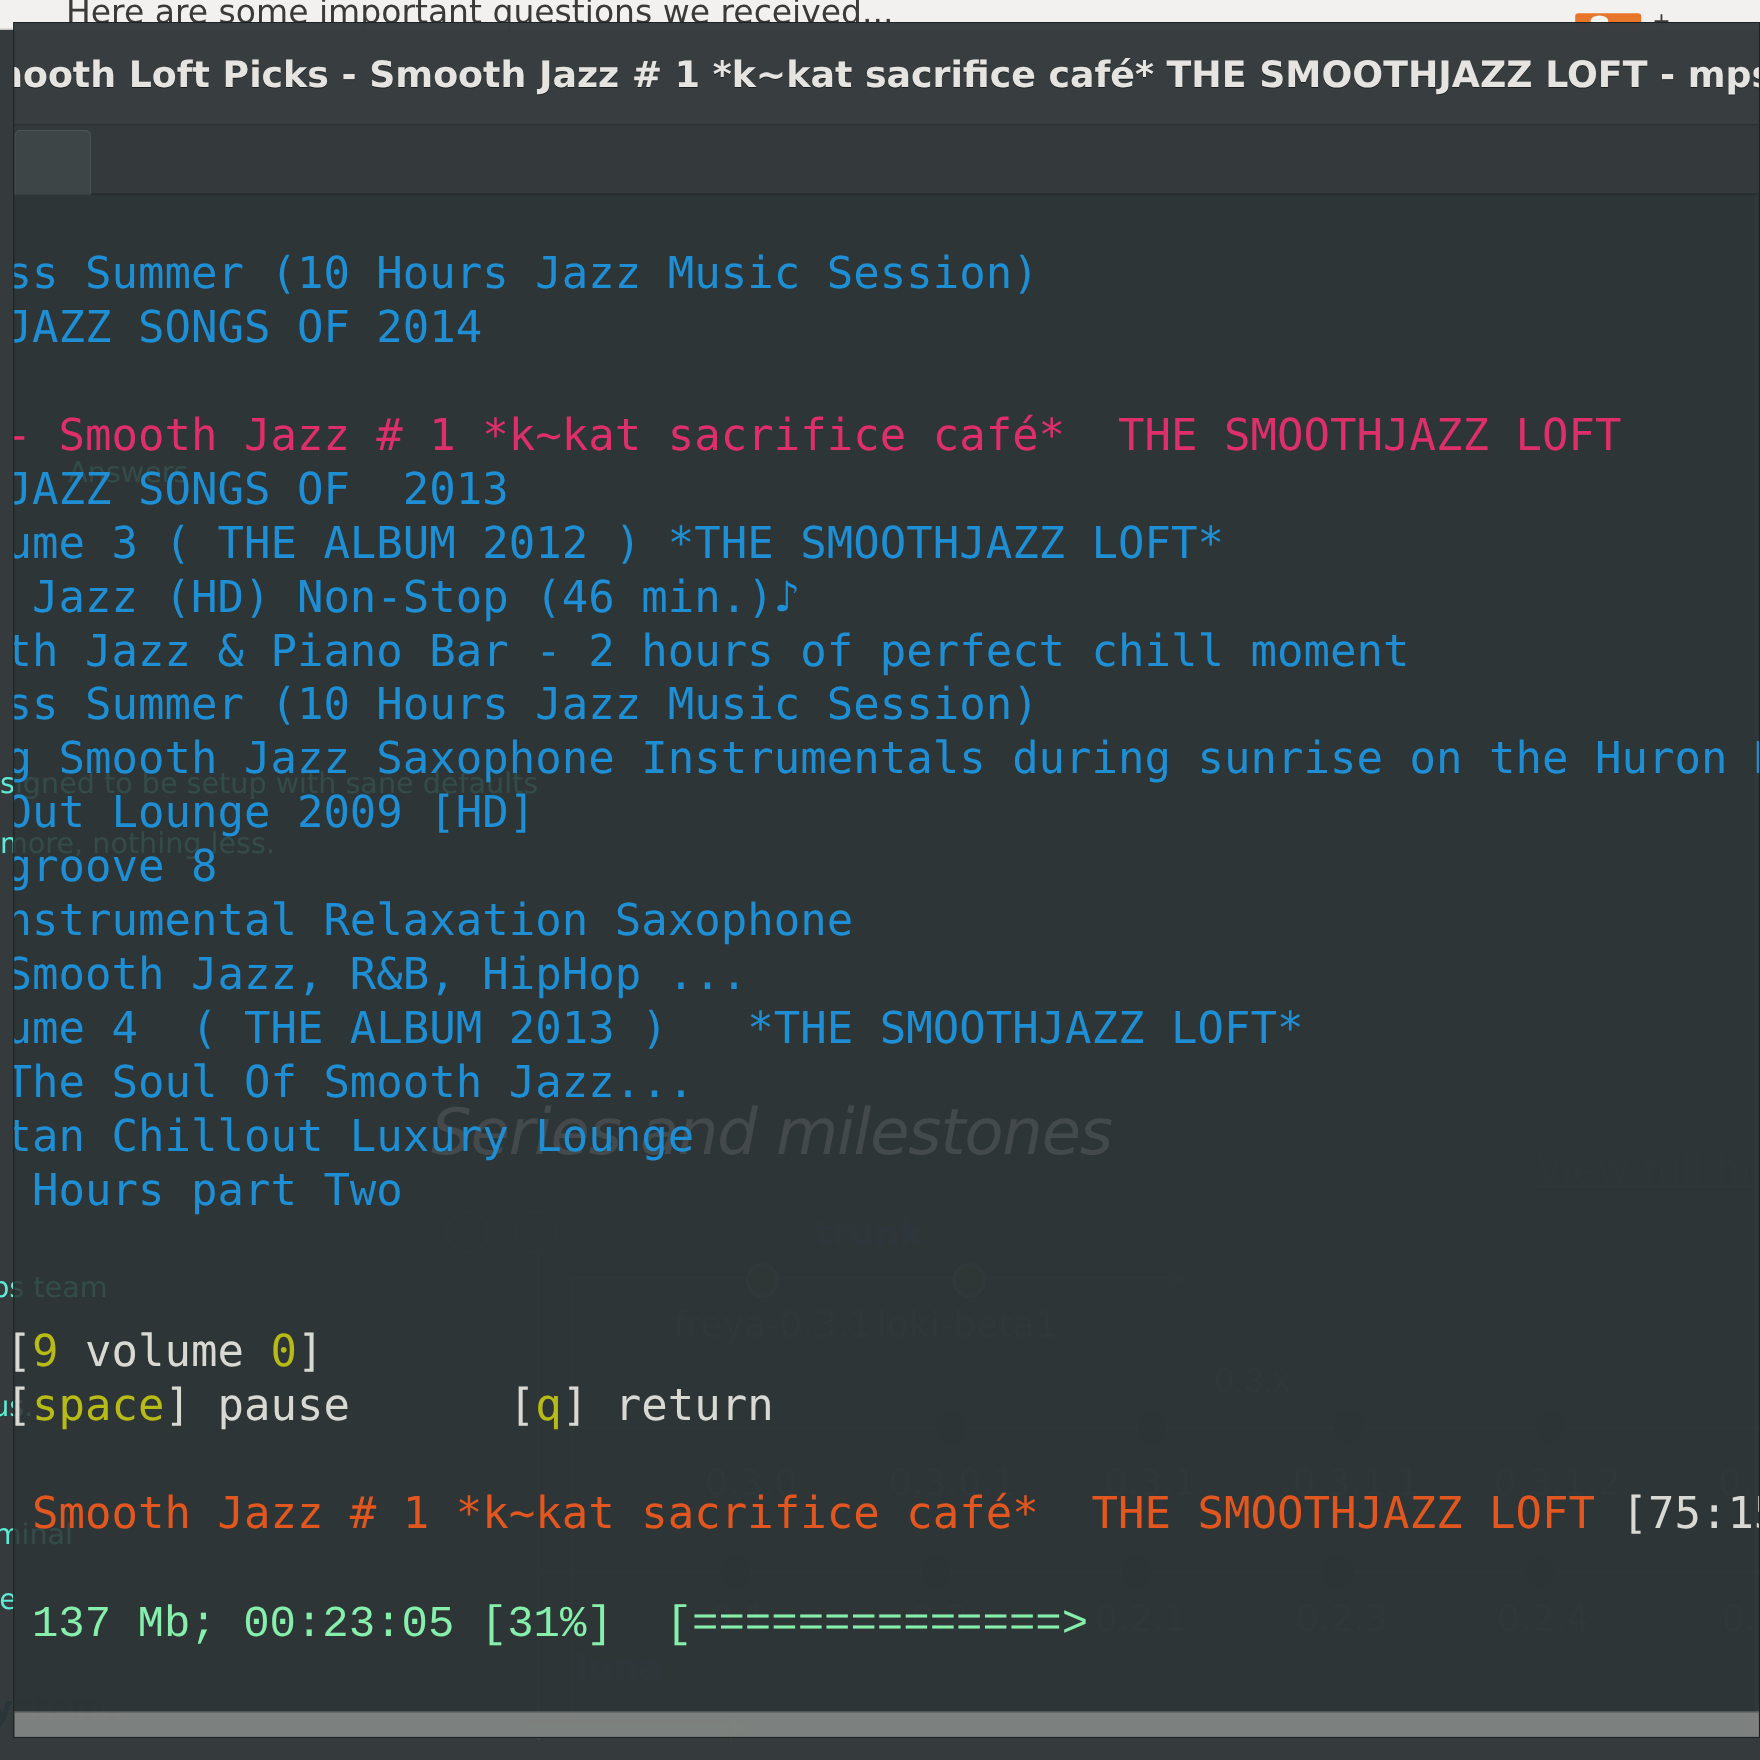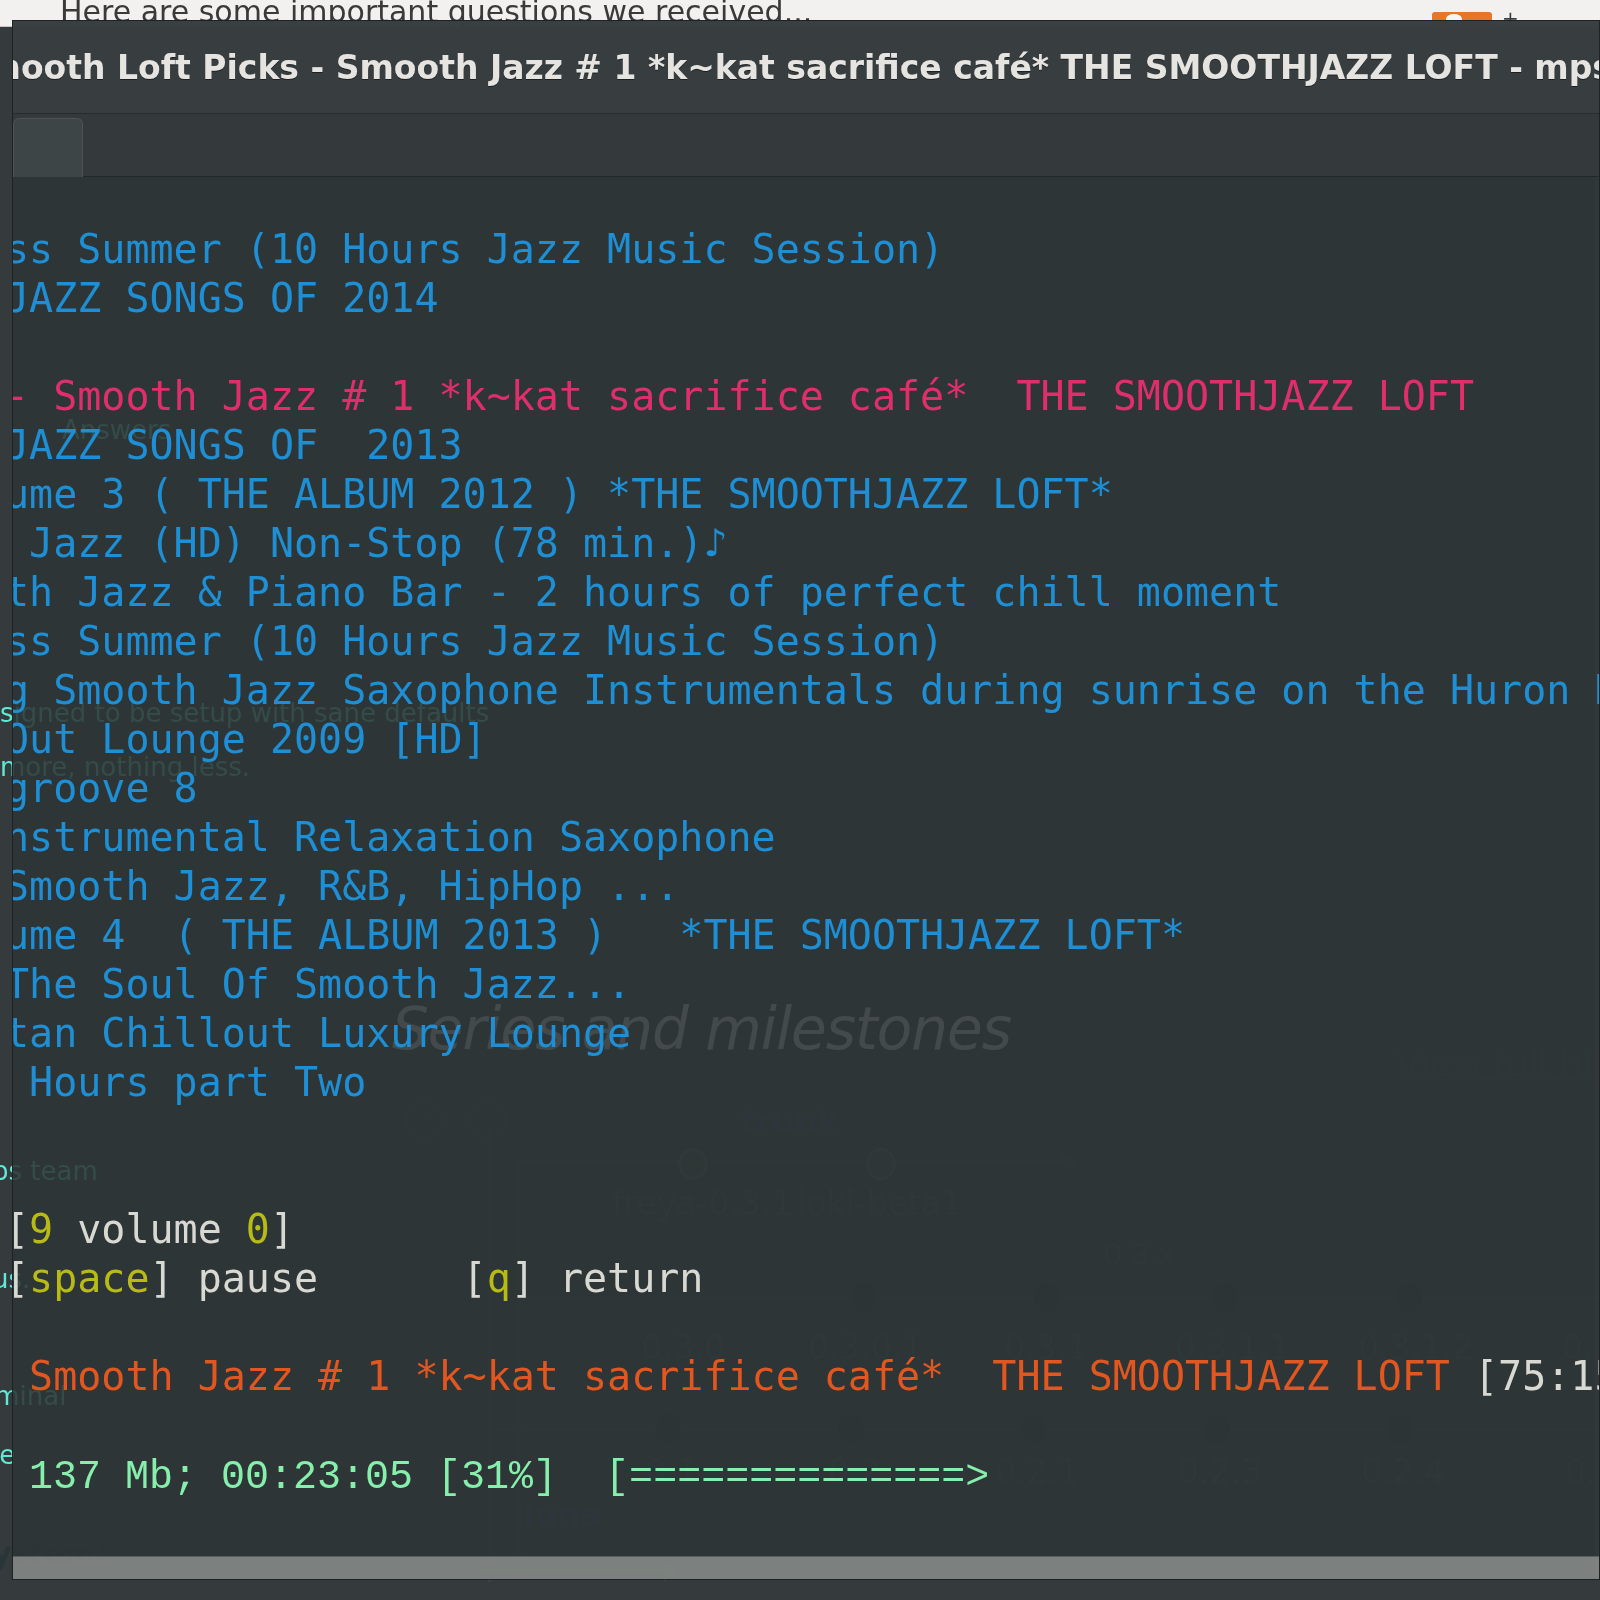--- a/index.html
+++ b/index.html
@@ -340,21 +340,21 @@
       <div id="tab-active"></div>
     </div>
 
     <div id="term-body">
 
       <div class="tline c-blue" style="top:49px;">ss Summer (10 Hours Jazz Music Session)</div>
       <div class="tline c-blue" style="top:98px;">JAZZ SONGS OF 2014</div>
       <div class="tline c-pink" style="top:196px;">- Smooth Jazz # 1 *k~kat sacrifice café*  THE SMOOTHJAZZ LOFT</div>
       <div class="tline c-blue" style="top:245px;">JAZZ SONGS OF  2013</div>
       <div class="tline c-blue" style="top:294px;">ume 3 ( THE ALBUM 2012 ) *THE SMOOTHJAZZ LOFT*</div>
-      <div class="tline c-blue" style="top:343px;"> Jazz (HD) Non-Stop (78 min.)♪</div>
+      <div class="tline c-blue" style="top:343px;"> Jazz (HD) Non-Stop (46 min.)♪</div>
       <div class="tline c-blue" style="top:392px;">th Jazz &amp; Piano Bar - 2 hours of perfect chill moment</div>
       <div class="tline c-blue" style="top:441px;">ss Summer (10 Hours Jazz Music Session)</div>
       <div class="tline c-blue" style="top:490px;">g Smooth Jazz Saxophone Instrumentals during sunrise on the Huron Ri</div>
       <div class="tline c-blue" style="top:539px;">Out Lounge 2009 [HD]</div>
       <div class="tline c-blue" style="top:588px;">groove 8</div>
       <div class="tline c-blue" style="top:637px;">nstrumental Relaxation Saxophone</div>
       <div class="tline c-blue" style="top:686px;">Smooth Jazz, R&amp;B, HipHop ...</div>
       <div class="tline c-blue" style="top:735px;">ume 4  ( THE ALBUM 2013 )   *THE SMOOTHJAZZ LOFT*</div>
       <div class="tline c-blue" style="top:784px;">The Soul Of Smooth Jazz...</div>
       <div class="tline c-blue" style="top:833px;">tan Chillout Luxury Lounge</div>

